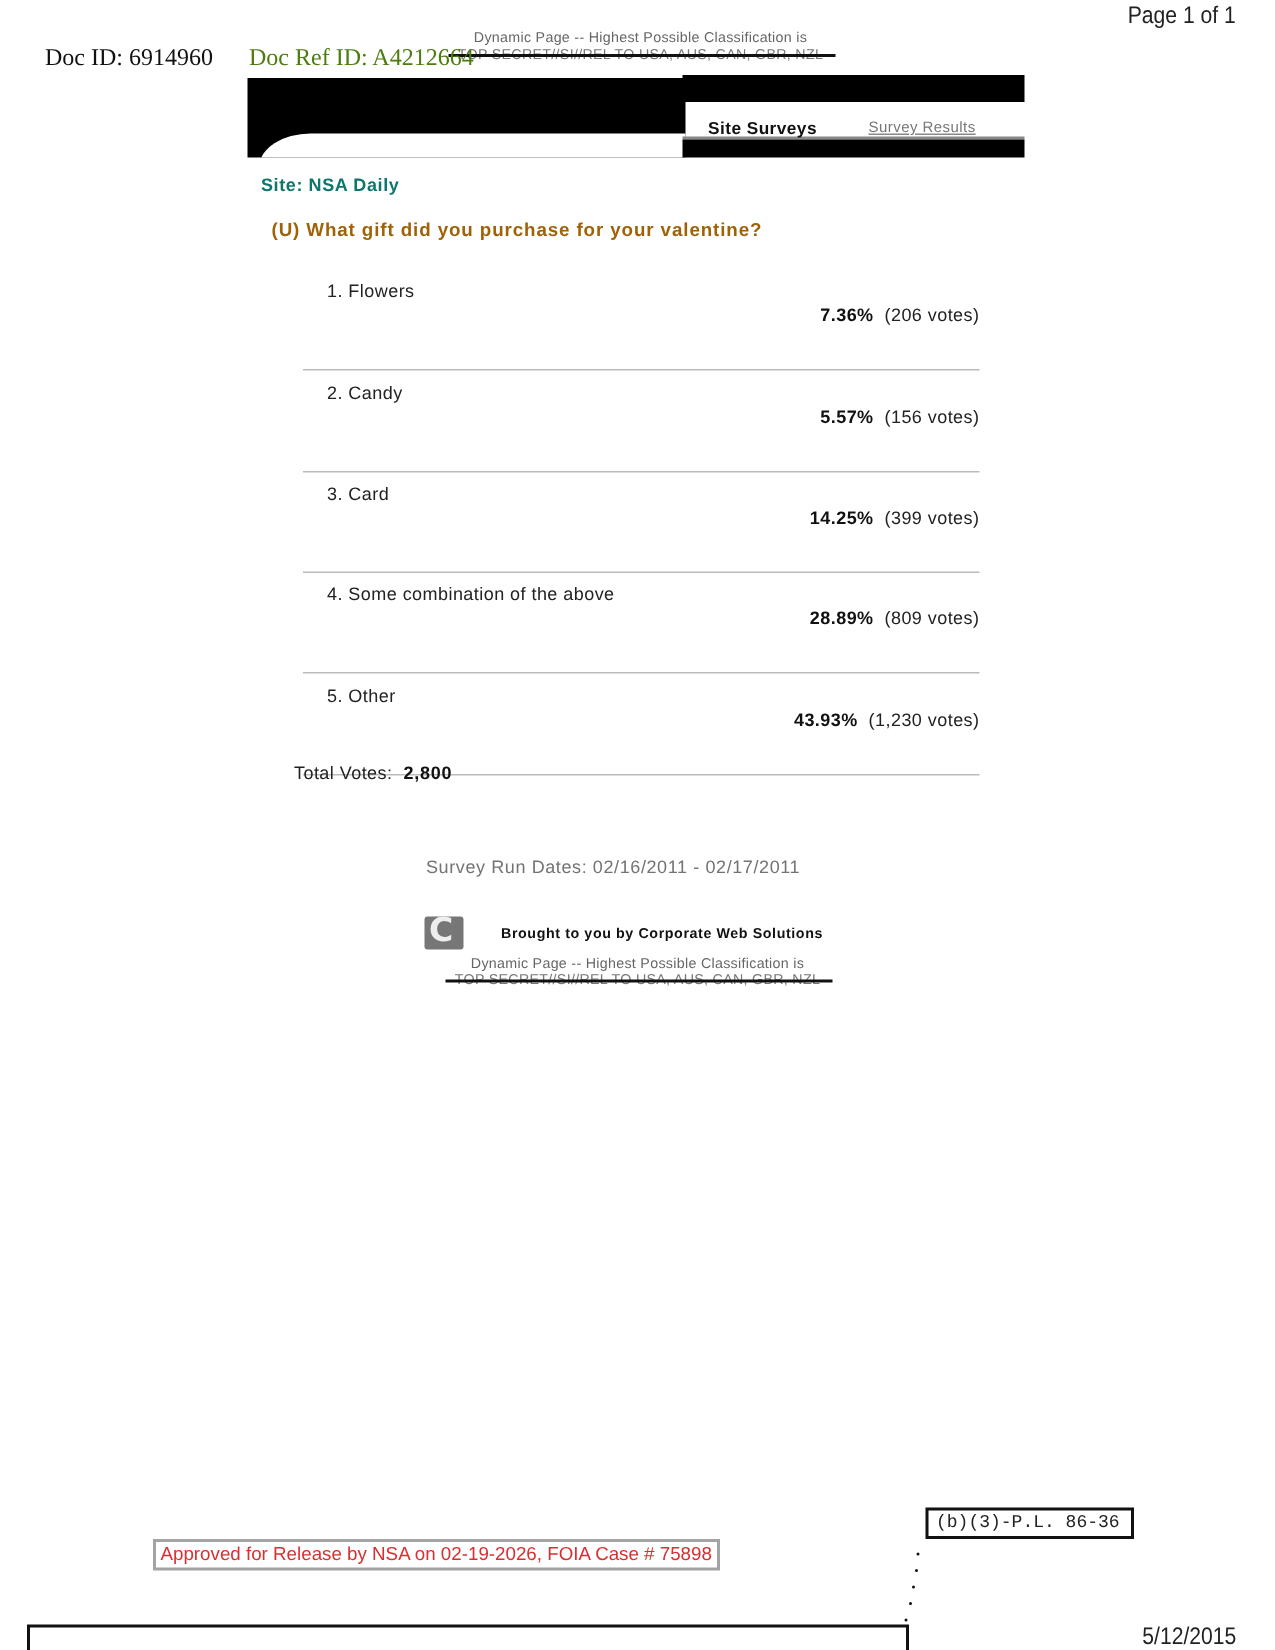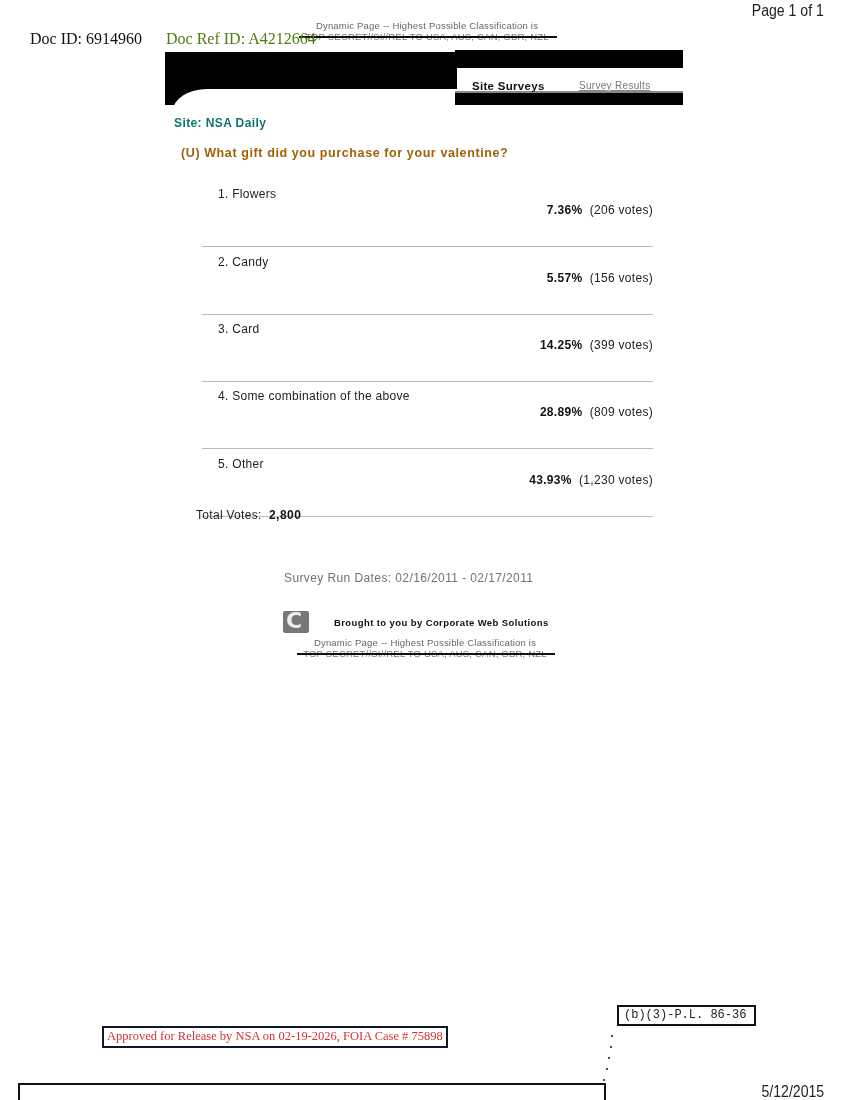--- a/index.html
+++ b/index.html
@@ -36,21 +36,21 @@
     .total b { color: #111; letter-spacing: 0.5px; }
 
     .run-dates { left: 284px; top: 571px; font-size: 12px; color: #737373; letter-spacing: 0.4px; }
 
     .cws-logo { left: 283px; top: 611px; width: 26px; height: 22px; background: #777; border-radius: 2px; }
     .cws-logo span { position: absolute; left: 3px; top: -3px; font-size: 22px; font-weight: bold; color: #eee; font-family: "DejaVu Sans", sans-serif; }
     .cws-text { left: 314px; top: 617px; font-size: 9.5px; font-weight: bold; color: #111; letter-spacing: 0.4px; margin-left: 20px; }
     .classif-bottom { left: 280px; top: 637px; width: 290px; text-align: center; font-size: 9.5px; color: #666; line-height: 11px; letter-spacing: 0.2px; }
 
     .exemption { left: 617px; top: 1005px; border: 2px solid #111; padding: 1px 8px 2px 5px; font-family: "Liberation Mono", monospace; font-size: 12px; color: #222; }
-    .approved { left: 102px; top: 1026px; border: 2px solid #0f172a; padding: 1px 3px 2px 3px; font-family: Liberation Serif, serif; font-size: 12.5px; color: #d83030; white-space: nowrap; }
+    .approved { left: 102px; top: 1026px; border: 2px solid #a3a3a3; padding: 1px 3px 2px 3px; font-family: Liberation Sans, sans-serif; font-size: 12.5px; color: #d83030; white-space: nowrap; }
     .dot { position: absolute; width: 2px; height: 2px; background: #111; border-radius: 1px; }
     .bottom-box { left: 18px; top: 1083px; width: 584px; height: 40px; border: 2px solid #111; }
     .print-date { right: 26px; top: 1083px; font-size: 16px; color: #222; transform: scaleX(0.88); transform-origin: right top; }
   </style>
 </head>
 <body>
 
 <div class="abs page-num">Page 1 of 1</div>
 <div class="abs doc-id">Doc ID: 6914960</div>
 <div class="abs doc-ref">Doc Ref ID: A4212664</div>

